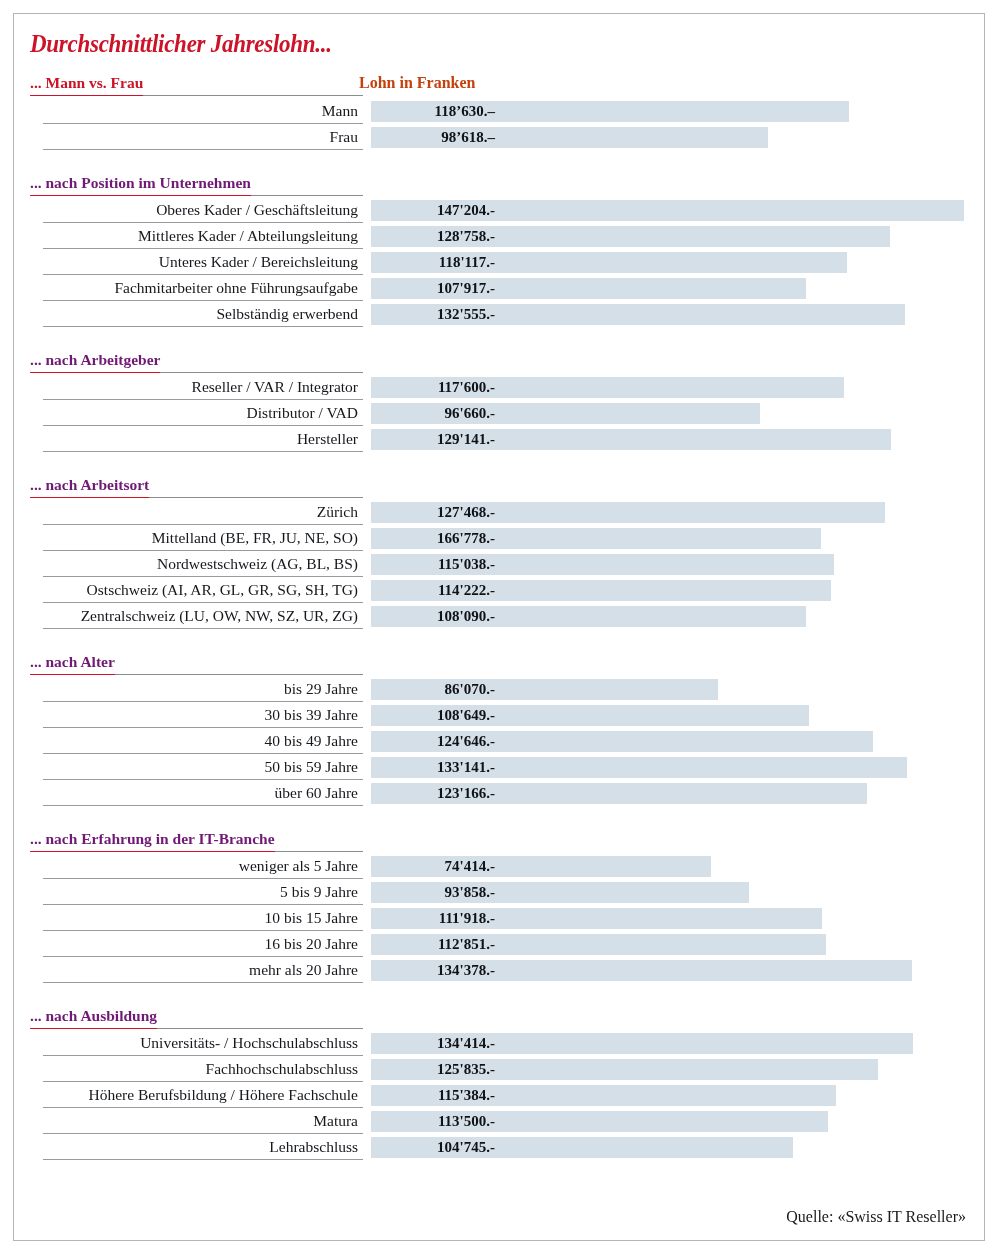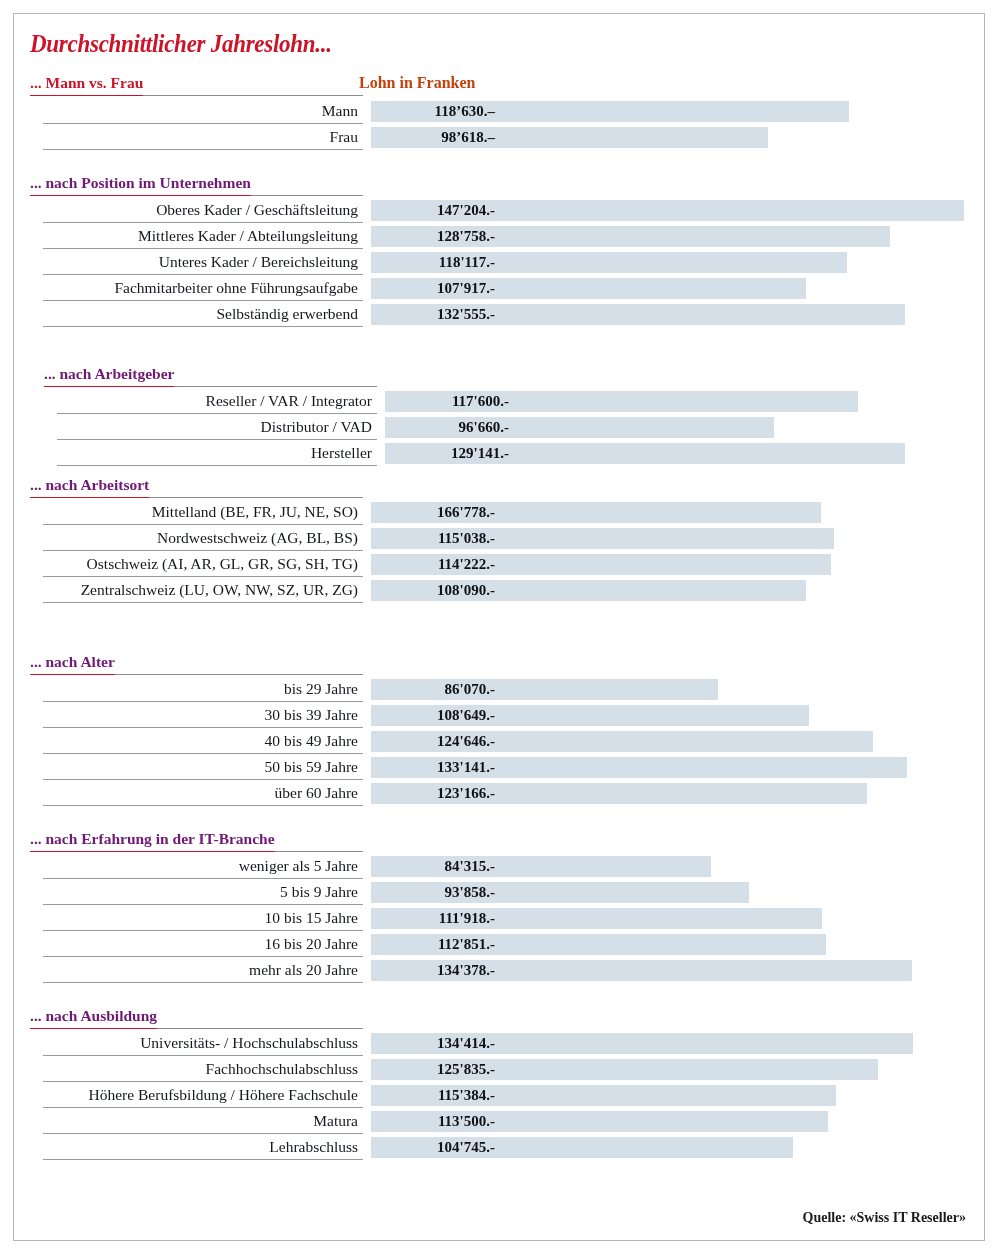--- a/index.html
+++ b/index.html
@@ -111,24 +111,23 @@
     width:124px;
     text-align:right;
     font-size:15px;font-weight:700;
     color:#0f1216;
     white-space:nowrap;
   }
 
   
   .source{
     position:absolute;right:18px;bottom:14px;
-    font-size:14px;
+    font-size:16px;
     color:#1a1a1a;
     white-space:nowrap;
-    font-weight:bold;
   }
 </style>
 </head>
 <body>
 
 <div id="page">
   <div id="inner">
 
     <div class="chart-title">Durchschnittlicher Jahreslohn...</div>
 
@@ -203,21 +202,21 @@
             <div class="row">
               <div class="label">Selbständig erwerbend</div>
               <div class="label-rule"></div>
               <div class="bar-wrap">
                 <div class="bar" style="width: 534px; background: rgb(213, 223, 231);"></div>
                 <div class="value">132'555.-</div>
               </div>
             </div>
           </div>
         </div>
-        <div class="section" style="top: 351px; margin-left: 14px;">
+        <div class="section" style="top: 337px;">
           <div class="section-head">
             <div class="sec-label">... nach Arbeitgeber</div>
             <div class="rule"></div>
             <div class="rule-red" style="width: 130px; left: 0px;"></div>
           </div>
           <div class="rows">
             <div class="row">
               <div class="label">Reseller / VAR / Integrator</div>
               <div class="label-rule"></div>
               <div class="bar-wrap">
@@ -244,20 +243,28 @@
           </div>
         </div>
         <div class="section" style="top: 462px;">
           <div class="section-head">
             <div class="sec-label">... nach Arbeitsort</div>
             <div class="rule"></div>
             <div class="rule-red" style="width: 119px; left: 0px;"></div>
           </div>
           <div class="rows">
             <div class="row">
+              <div class="label">Zürich</div>
+              <div class="label-rule"></div>
+              <div class="bar-wrap">
+                <div class="bar" style="width: 513.5px; background: rgb(213, 223, 231);"></div>
+                <div class="value">127'468.-</div>
+              </div>
+            </div>
+            <div class="row">
               <div class="label">Mittelland (BE, FR, JU, NE, SO)</div>
               <div class="label-rule"></div>
               <div class="bar-wrap">
                 <div class="bar" style="width: 450.3px; background: rgb(213, 223, 231);"></div>
                 <div class="value">166'778.-</div>
               </div>
             </div>
             <div class="row">
               <div class="label">Nordwestschweiz (AG, BL, BS)</div>
               <div class="label-rule"></div>
@@ -338,21 +345,21 @@
             <div class="sec-label">... nach Erfahrung in der IT-Branche</div>
             <div class="rule"></div>
             <div class="rule-red" style="width: 245px; left: 0px;"></div>
           </div>
           <div class="rows">
             <div class="row">
               <div class="label">weniger als 5 Jahre</div>
               <div class="label-rule"></div>
               <div class="bar-wrap">
                 <div class="bar" style="width: 340.1px; background: rgb(213, 223, 231);"></div>
-                <div class="value">84'315.-</div>
+                <div class="value">74'414.-</div>
               </div>
             </div>
             <div class="row">
               <div class="label">5 bis 9 Jahre</div>
               <div class="label-rule"></div>
               <div class="bar-wrap">
                 <div class="bar" style="width: 378.1px; background: rgb(213, 223, 231);"></div>
                 <div class="value">93'858.-</div>
               </div>
             </div>

